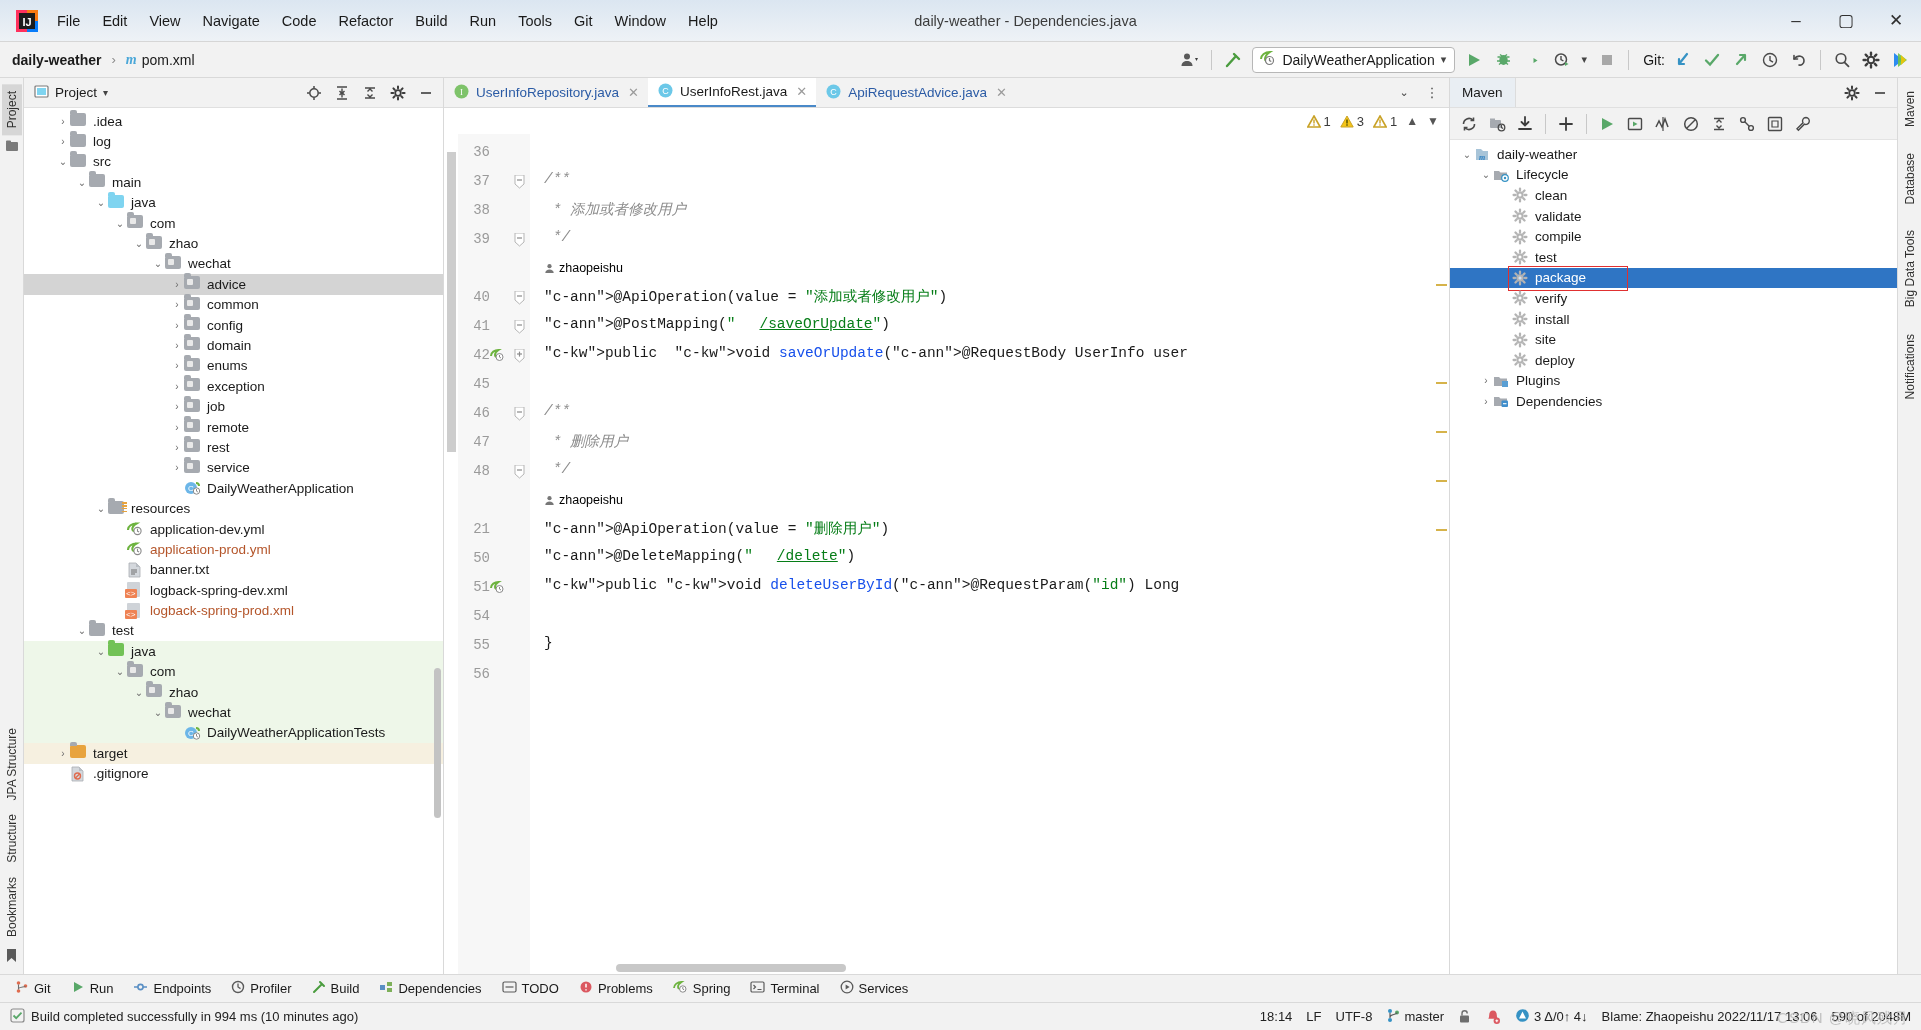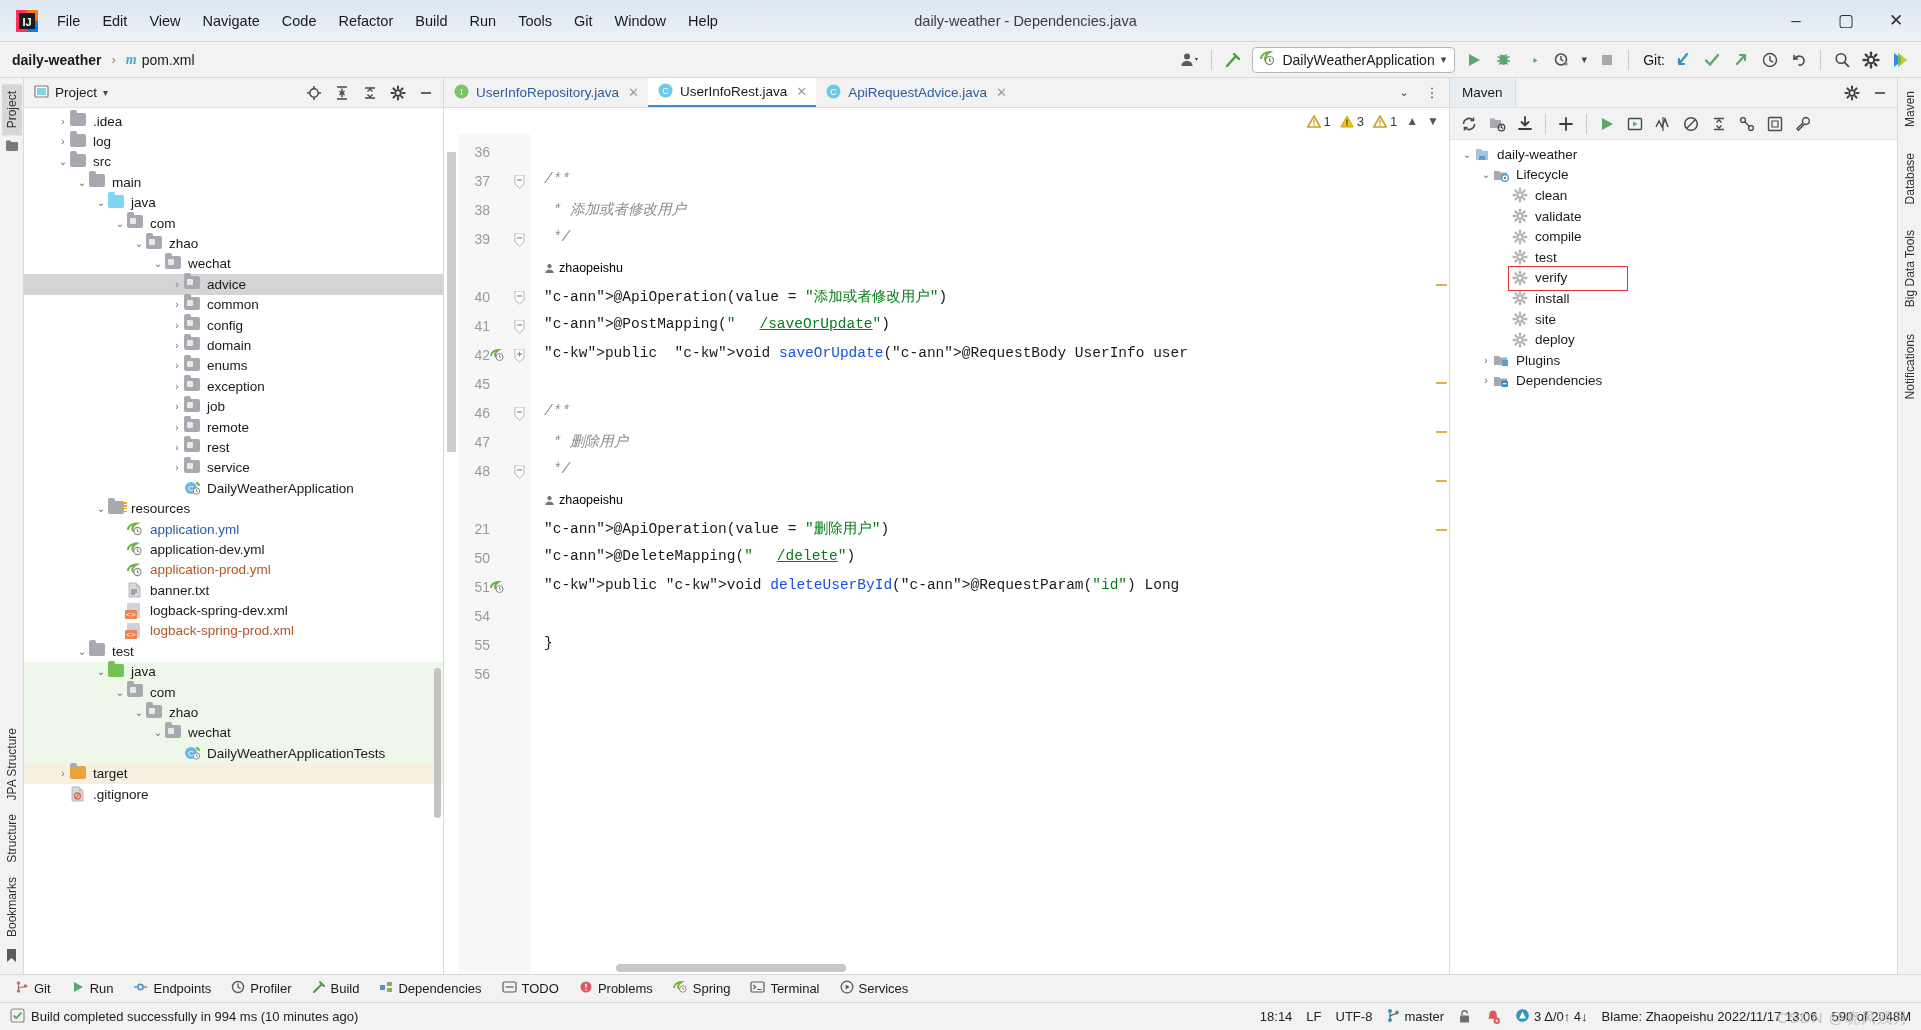--- a/index.html
+++ b/index.html
@@ -89,21 +89,21 @@
   .etab { display:flex; align-items:center; gap:6px; padding:0 9px; font-size:13.5px; cursor:default; position:relative;}
   .etab.active { background:#fff; border-bottom:2px solid #4a89c8; }
   .etab .x { color:#9a9a9a; font-size:13px; margin-left:3px; }
   .tabs-right { margin-left:auto; display:flex; align-items:center; gap:2px; padding-right:4px;}
   .insp-row { height:26px; flex:0 0 26px; display:flex; align-items:center; justify-content:flex-end; gap:9px; padding-right:10px; background:#fff;}
   .warn { display:flex; align-items:center; gap:3px; font-size:13px; color:#3b3b3b;}
   .code-area { flex:1 1 auto; display:flex; position:relative; min-height:0; background:#fff; overflow:hidden;}
   .gutter-sb { width:14px; flex:0 0 14px; background:#fff; position:relative;}
   .gut-thumb { position:absolute; left:3px; width:9px; background:#cdcdcd; }
   .gutter { width:72px; flex:0 0 72px; background:#f7f7f7; position:relative; }
-  .lnum { position:absolute; right:40px; font-size:14px; color:#9a9a9a; font-family:Liberation Sans, sans-serif;}
+  .lnum { position:absolute; right:40px; font-size:14px; color:#9a9a9a; font-family:Liberation Mono, monospace;}
   .foldmark { position:absolute; left:56px; color:#a0a0a0; font-size:11px; }
   .runmark { position:absolute; left:32px; }
   .code { flex:1 1 auto; position:relative; font-family:"Liberation Mono", monospace; font-size:14.5px; overflow:hidden;}
   .cl { position:absolute; white-space:pre; left:14px; }
   .c-com { color:#8c8c8c; font-style:italic;}
   .c-str { color:#067d17; }
   .c-mth { color:#1750eb; }
   .c-link{ color:#067d17; text-decoration:underline;margin-left:24px; }
   .authorline { position:absolute; left:14px; font-size:12.5px; color:#000000; font-family:"Liberation Sans",sans-serif; display:flex; align-items:center; gap:4px;}
   .edit-marks { position:absolute; top:0; right:0; width:14px; height:100%; background:#fff; }
@@ -496,30 +496,20 @@
                 <circle cx="12.5" cy="11" r="3.2" fill="#fff" stroke="#8a8a8a" stroke-width="1"></circle>
                 <path d="M12.5 9v2.2l1.4.8" stroke="#8a8a8a" stroke-width="1" fill="none"></path>
               </svg></span>
             <span class="">DailyWeatherApplication</span>
           </div>
           <div class="trow">
             <span style="width:70px;flex:0 0 70px;"></span>
             <span class="arrow">⌄</span>
             <span class="ic"><span class="folder res"></span></span>
             <span class="">resources</span>
-          </div>
-          <div class="trow">
-            <span style="width:89px;flex:0 0 89px;"></span>
-            <span class="arrow"></span>
-            <span class="ic"><svg width="17" height="16" viewBox="0 0 17 16">
-                <path d="M1 9c0-4 4-6.5 8.5-6.5C7 4 5.3 5.6 5.3 8c0 1.7 1.6 2.6 3.2 2" stroke="#6db33f" stroke-width="2.1" fill="none"></path>
-                <circle cx="10.5" cy="10" r="3.6" fill="#fff" stroke="#8a8a8a" stroke-width="1.1"></circle>
-                <path d="M10.5 7.8v2.4l1.6.9" stroke="#8a8a8a" stroke-width="1.1" fill="none"></path>
-              </svg></span>
-            <span class="lbl-blue">application.yml</span>
           </div>
           <div class="trow">
             <span style="width:89px;flex:0 0 89px;"></span>
             <span class="arrow"></span>
             <span class="ic"><svg width="17" height="16" viewBox="0 0 17 16">
                 <path d="M1 9c0-4 4-6.5 8.5-6.5C7 4 5.3 5.6 5.3 8c0 1.7 1.6 2.6 3.2 2" stroke="#6db33f" stroke-width="2.1" fill="none"></path>
                 <circle cx="10.5" cy="10" r="3.6" fill="#fff" stroke="#8a8a8a" stroke-width="1.1"></circle>
                 <path d="M10.5 7.8v2.4l1.6.9" stroke="#8a8a8a" stroke-width="1.1" fill="none"></path>
               </svg></span>
             <span class="">application-dev.yml</span>
@@ -931,20 +921,31 @@
             <span style="width:48px;flex:0 0 48px;"></span>
             <span class="arrow" style=""></span>
             <span class="ic"><svg class="gear" width="16" height="16" viewBox="0 0 16 16">
                 <circle cx="8" cy="8" r="2.6" fill="none" stroke="#b4b4b4" stroke-width="2.1"></circle>
                 <g stroke="#b4b4b4" stroke-width="2.3" stroke-linecap="round">
                   <path d="M8 1.6v1.7M8 12.7v1.7M1.6 8h1.7M12.7 8h1.7M3.5 3.5l1.2 1.2M11.3 11.3l1.2 1.2M12.5 3.5l-1.2 1.2M4.7 11.3l-1.2 1.2"></path>
                 </g>
               </svg></span>
             <span>test</span>
           </div>
+          <div class="mrow sel">
+            <span style="width:48px;flex:0 0 48px;"></span>
+            <span class="arrow" style="color:#fff"></span>
+            <span class="ic"><svg class="gear" width="16" height="16" viewBox="0 0 16 16">
+                <circle cx="8" cy="8" r="2.6" fill="none" stroke="#b4b4b4" stroke-width="2.1"></circle>
+                <g stroke="#b4b4b4" stroke-width="2.3" stroke-linecap="round">
+                  <path d="M8 1.6v1.7M8 12.7v1.7M1.6 8h1.7M12.7 8h1.7M3.5 3.5l1.2 1.2M11.3 11.3l1.2 1.2M12.5 3.5l-1.2 1.2M4.7 11.3l-1.2 1.2"></path>
+                </g>
+              </svg></span>
+            <span>package</span>
+          </div>
           <div class="redbox" style="left: 58px; top: 125.6px; width: 120px; height: 25px; border-color: rgb(224, 48, 48);"></div>
           <div class="mrow">
             <span style="width:48px;flex:0 0 48px;"></span>
             <span class="arrow" style=""></span>
             <span class="ic"><svg class="gear" width="16" height="16" viewBox="0 0 16 16">
                 <circle cx="8" cy="8" r="2.6" fill="none" stroke="#b4b4b4" stroke-width="2.1"></circle>
                 <g stroke="#b4b4b4" stroke-width="2.3" stroke-linecap="round">
                   <path d="M8 1.6v1.7M8 12.7v1.7M1.6 8h1.7M12.7 8h1.7M3.5 3.5l1.2 1.2M11.3 11.3l1.2 1.2M12.5 3.5l-1.2 1.2M4.7 11.3l-1.2 1.2"></path>
                 </g>
               </svg></span>

